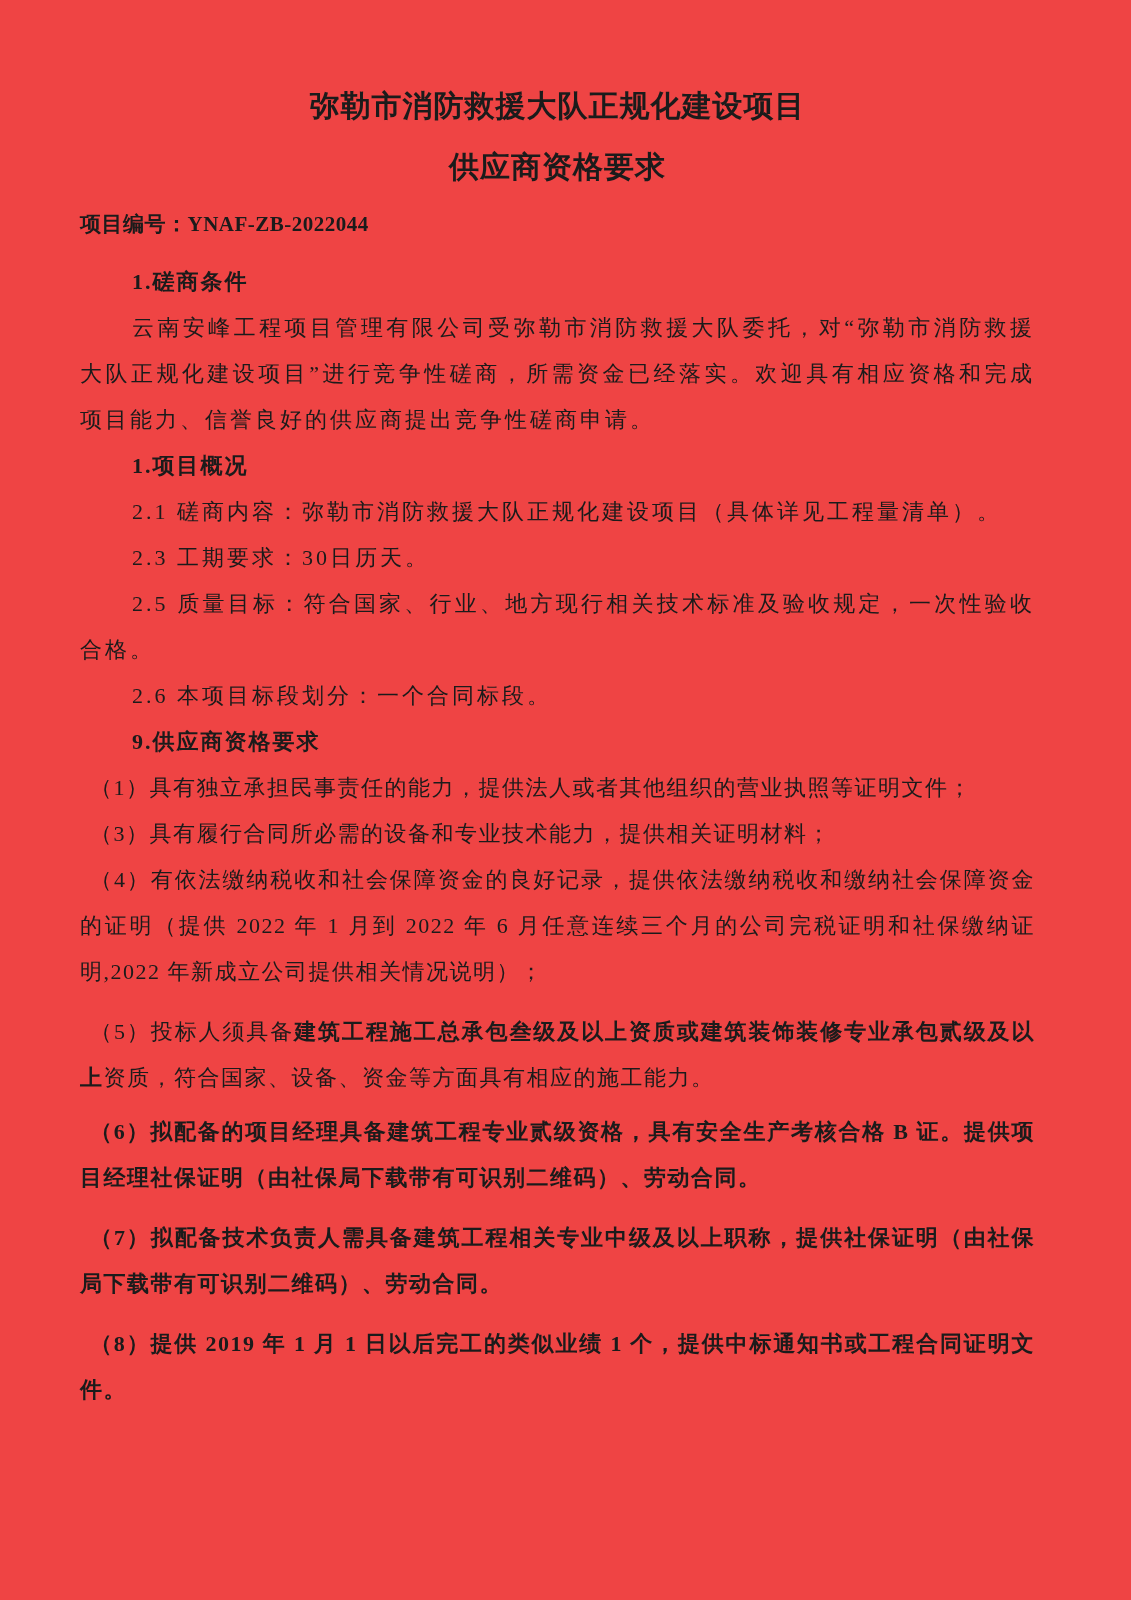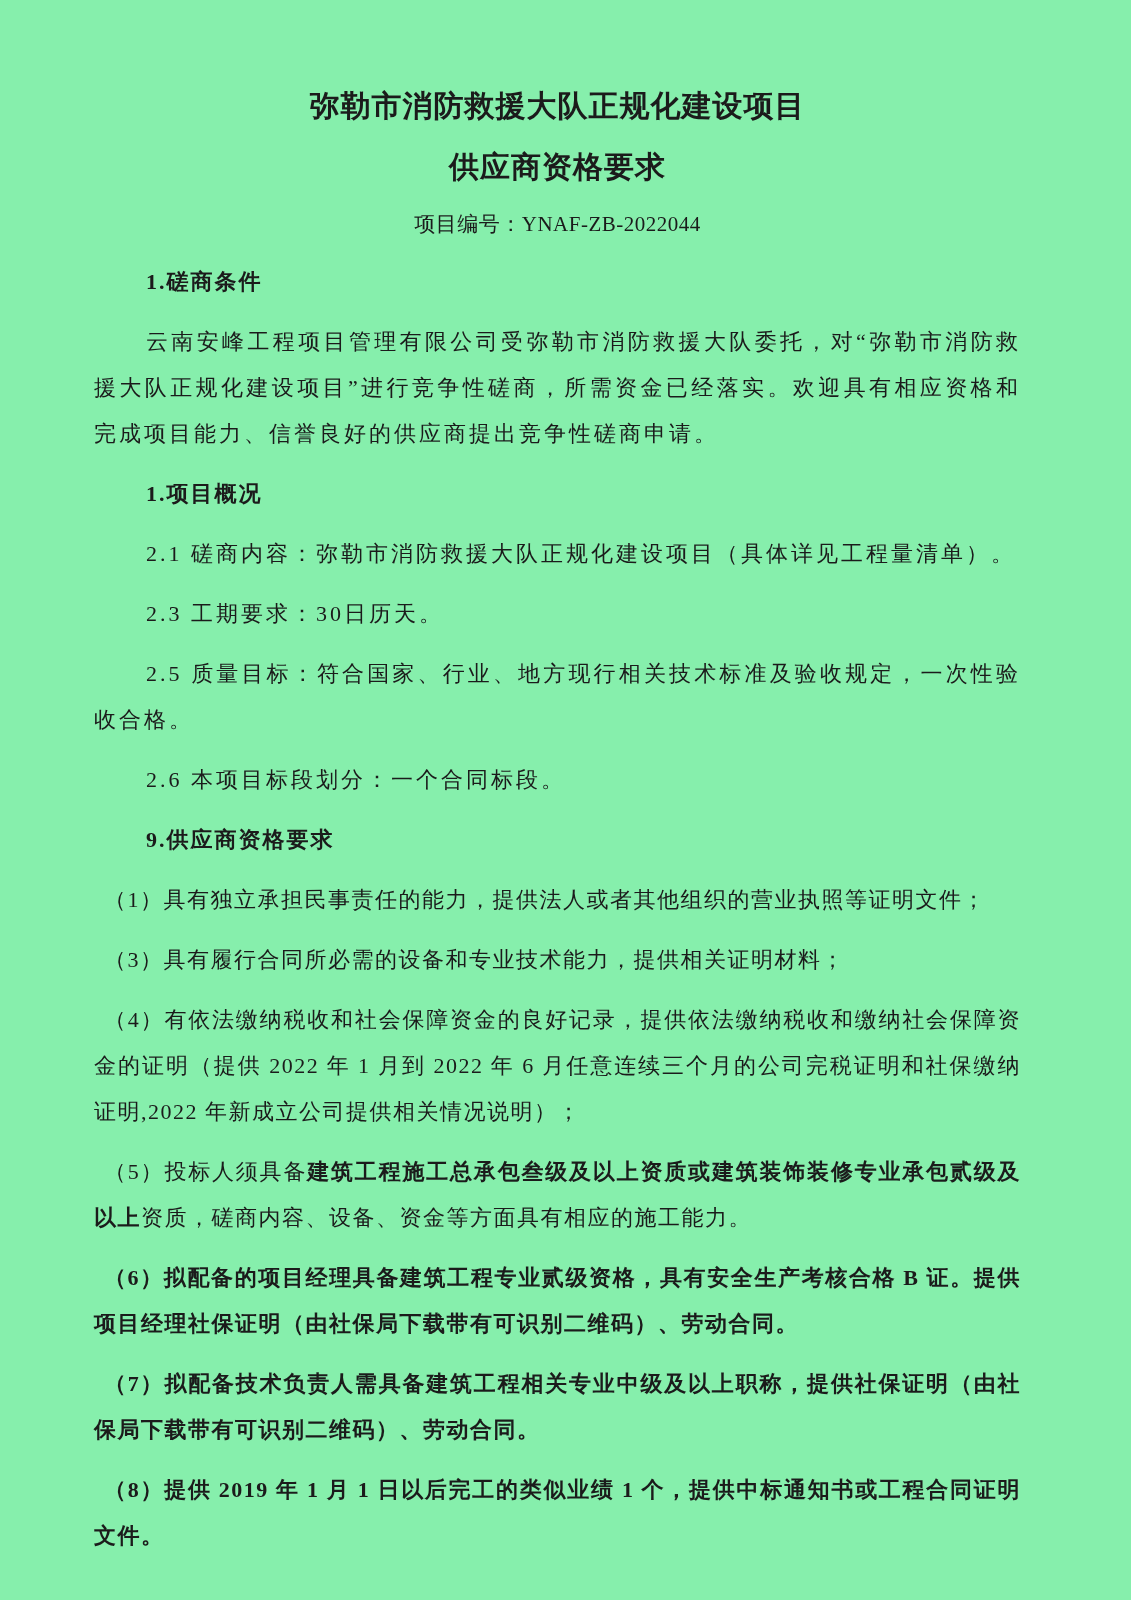--- a/index.html
+++ b/index.html
@@ -5,50 +5,49 @@
   html, body {
     margin: 0;
     padding: 0;
     background: #ffffff;
   }
   .page {
     position: relative;
     width: 1131px;
     height: 1600px;
     box-sizing: border-box;
-    background: #86efac;
+    background: #ef4444;
     color: #1b1b1b;
     padding: 76px 96px 0 80px;
     overflow: hidden;
     font-family: "Liberation Serif", "DejaVu Serif", serif;
   }
   .title {
     margin: 0;
     text-align: center;
     font-size: 30px;
     font-weight: bold;
     line-height: 1.05;
     letter-spacing: 1px;
   }
   .title-1 { margin-top: 14px; }
   .title-2 { margin-top: 29px; }
   .project-no {
     margin-top: 28px;
-    text-align: center;
     font-size: 21px;
-    font-weight: normal;
+    font-weight: bold;
     letter-spacing: 0.5px;
   }
   .content {
     margin-top: 21px;
     font-size: 22px;
     line-height: 46px;
   }
   .para {
-    margin: 14px;
+    margin: 0;
     text-align: justify;
   }
   .para .bold { font-weight: bold; }
   .heading {
     font-weight: bold;
     text-indent: 52px;
     letter-spacing: 2px;
     text-align: left;
   }
   .body {
@@ -74,18 +73,18 @@
       <p class="para body"><span>云南安峰工程项目管理有限公司受弥勒市消防救援大队委托，对“弥勒市消防救援大队正规化建设项目”进行竞争性磋商，所需资金已经落实。欢迎具有相应资格和完成项目能力、信誉良好的供应商提出竞争性磋商申请。</span></p>
       <p class="para heading"><span class="bold">1.项目概况</span></p>
       <p class="para body"><span>2.1 磋商内容：弥勒市消防救援大队正规化建设项目（具体详见工程量清单）。</span></p>
       <p class="para body"><span>2.3 工期要求：30日历天。</span></p>
       <p class="para body"><span>2.5 质量目标：符合国家、行业、地方现行相关技术标准及验收规定，一次性验收合格。</span></p>
       <p class="para body"><span>2.6 本项目标段划分：一个合同标段。</span></p>
       <p class="para heading"><span class="bold">9.供应商资格要求</span></p>
       <p class="para sub"><span>（1）具有独立承担民事责任的能力，提供法人或者其他组织的营业执照等证明文件；</span></p>
       <p class="para sub"><span>（3）具有履行合同所必需的设备和专业技术能力，提供相关证明材料；</span></p>
       <p class="para sub"><span>（4）有依法缴纳税收和社会保障资金的良好记录，提供依法缴纳税收和缴纳社会保障资金的证明（提供 2022 年 1 月到 2022 年 6 月任意连续三个月的公司完税证明和社保缴纳证明,2022 年新成立公司提供相关情况说明）；</span></p>
-      <p class="para sub gap-md"><span>（5）投标人须具备</span><span class="bold">建筑工程施工总承包叁级及以上资质或建筑装饰装修专业承包贰级及以上</span><span>资质，磋商内容、设备、资金等方面具有相应的施工能力。</span></p>
+      <p class="para sub gap-md"><span>（5）投标人须具备</span><span class="bold">建筑工程施工总承包叁级及以上资质或建筑装饰装修专业承包贰级及以上</span><span>资质，符合国家、设备、资金等方面具有相应的施工能力。</span></p>
       <p class="para sub gap-sm"><span class="bold">（6）拟配备的项目经理具备建筑工程专业贰级资格，具有安全生产考核合格 B 证。提供项目经理社保证明（由社保局下载带有可识别二维码）、劳动合同。</span></p>
       <p class="para sub gap-md"><span class="bold">（7）拟配备技术负责人需具备建筑工程相关专业中级及以上职称，提供社保证明（由社保局下载带有可识别二维码）、劳动合同。</span></p>
       <p class="para sub gap-md"><span class="bold">（8）提供 2019 年 1 月 1 日以后完工的类似业绩 1 个，提供中标通知书或工程合同证明文件。</span></p>
     </div>
 </div>
 
 </body></html>

